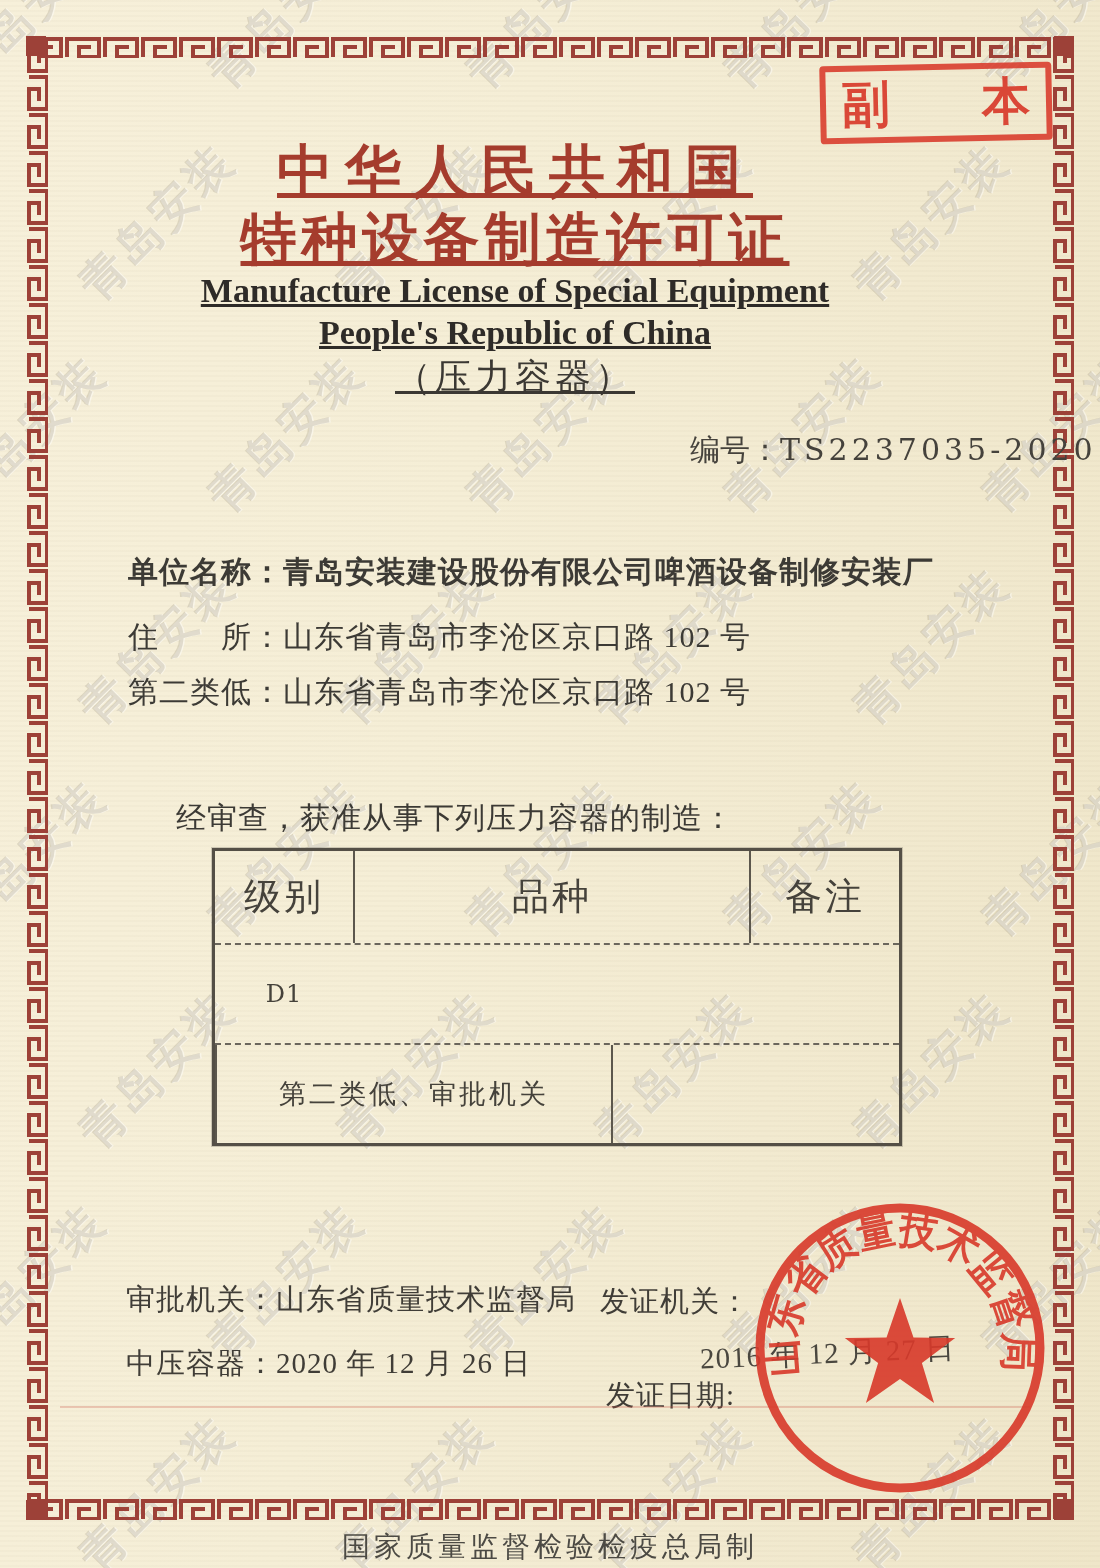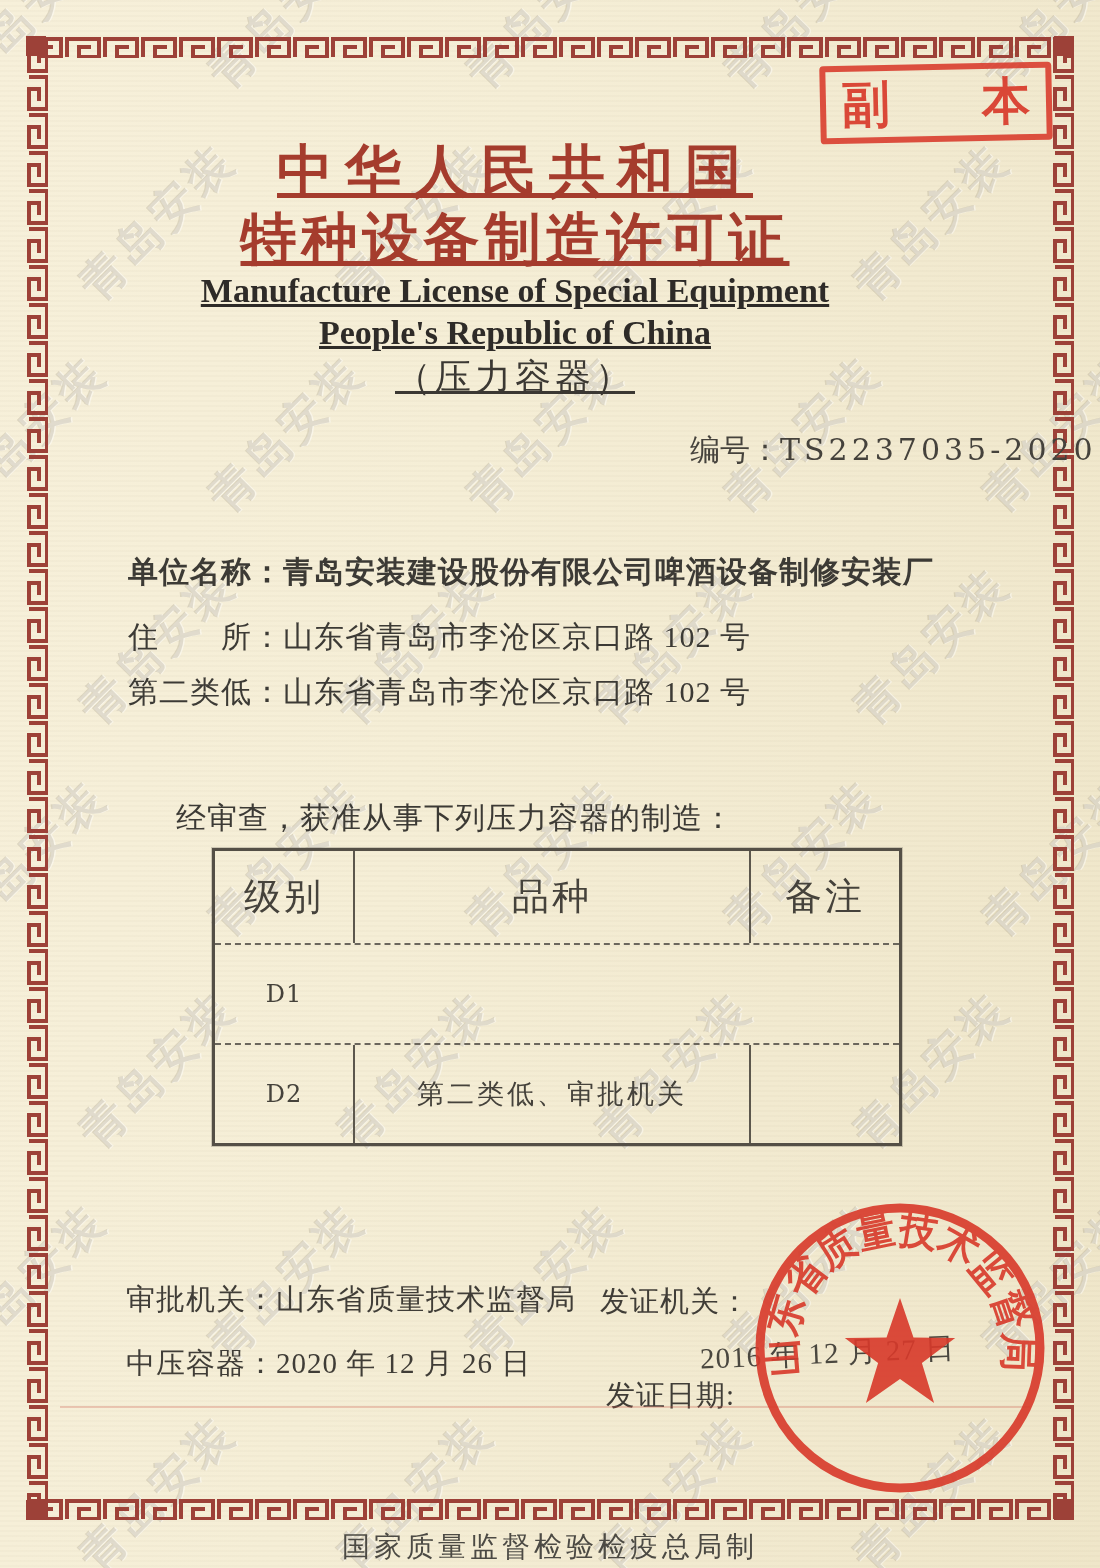--- a/index.html
+++ b/index.html
@@ -215,21 +215,20 @@
       <div class="tcell c0">级别</div>
       <div class="tcell c1">品种</div>
       <div class="tcell c2">备注</div>
     </div>
     <div>
         <div class="trow body-row">
           <div class="tcell c0">D1</div>
           <div class="tcell c2"></div>
         </div>
         <div class="trow body-row">
-          <div class="tcell c0">D2</div>
           <div class="tcell c1">第二类低、审批机关</div>
           <div class="tcell c2"></div>
         </div>
       </div>
   </div>
 
   <div class="b-field approve">
     <span>审批机关：</span><span>山东省质量技术监督局</span>
   </div>
   <div class="b-field issue-org">

